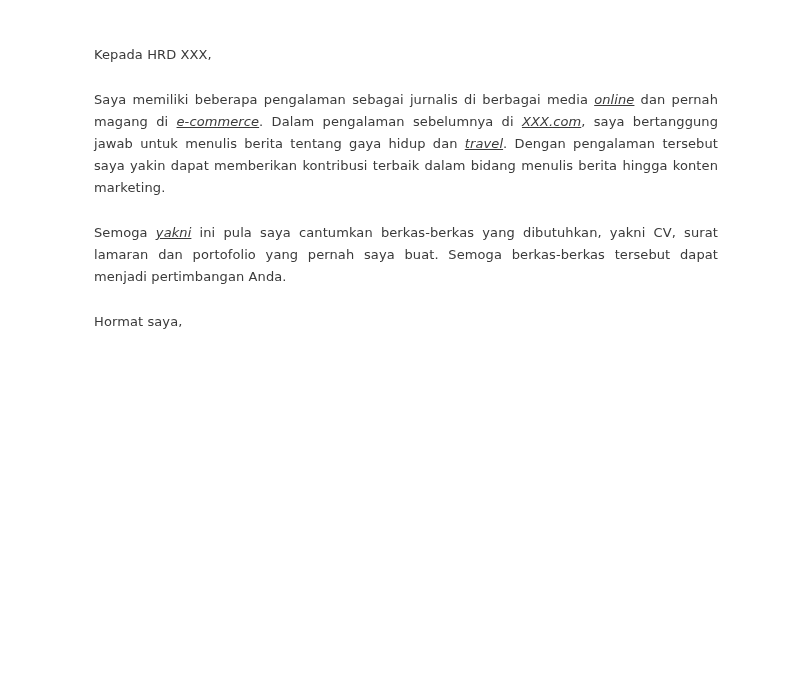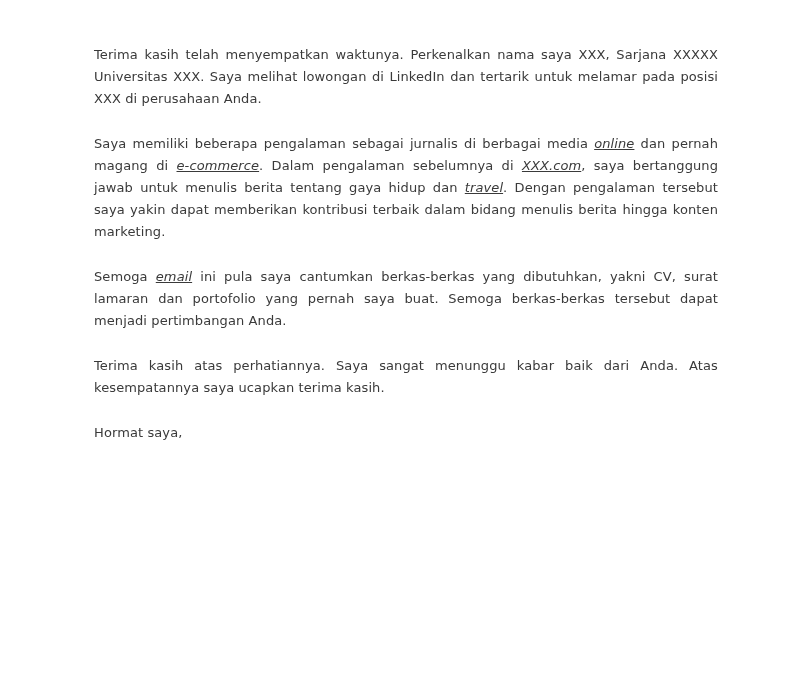--- a/index.html
+++ b/index.html
@@ -43,24 +43,23 @@
   }
   .dot {
     font-size: 10px;
     vertical-align: 7px;
   }
 </style>
 </head>
 <body>
 
 <div class="letter">
+  <p class="greeting">Kepada HRD XXX,</p>
 
-  <p>Terima kasih telah menyempatkan waktunya. Perkenalkan nama saya XXX, Sarjana XXXXX Universitas XXX. Saya melihat lowongan di LinkedIn dan tertarik untuk melamar pada posisi XXX di perusahaan Anda.</p>
 
   <p><span>Saya memiliki beberapa pengalaman sebagai jurnalis di berbagai media </span><em>online</em><span> dan pernah magang di </span><em>e-commerce</em><span>. Dalam pengalaman sebelumnya di </span><em>XXX.com</em><span>, saya bertanggung jawab untuk menulis berita tentang gaya hidup dan </span><em>travel</em><span>. Dengan pengalaman tersebut saya yakin dapat memberikan kontribusi terbaik dalam bidang menulis berita hingga konten marketing.</span></p>
 
-  <p><span>Semoga </span><em>email</em><span> ini pula saya cantumkan berkas-berkas yang dibutuhkan, yakni CV, surat lamaran dan portofolio yang pernah saya buat. Semoga berkas-berkas tersebut dapat menjadi pertimbangan Anda.</span></p>
+  <p><span>Semoga </span><em>yakni</em><span> ini pula saya cantumkan berkas-berkas yang dibutuhkan, yakni CV, surat lamaran dan portofolio yang pernah saya buat. Semoga berkas-berkas tersebut dapat menjadi pertimbangan Anda.</span></p>
 
-  <p>Terima kasih atas perhatiannya. Saya sangat menunggu kabar baik dari Anda. Atas kesempatannya saya ucapkan terima kasih.</p>
 
   <p class="closing sig">Hormat saya,</p>
 
 </div>
 
 </body></html>

